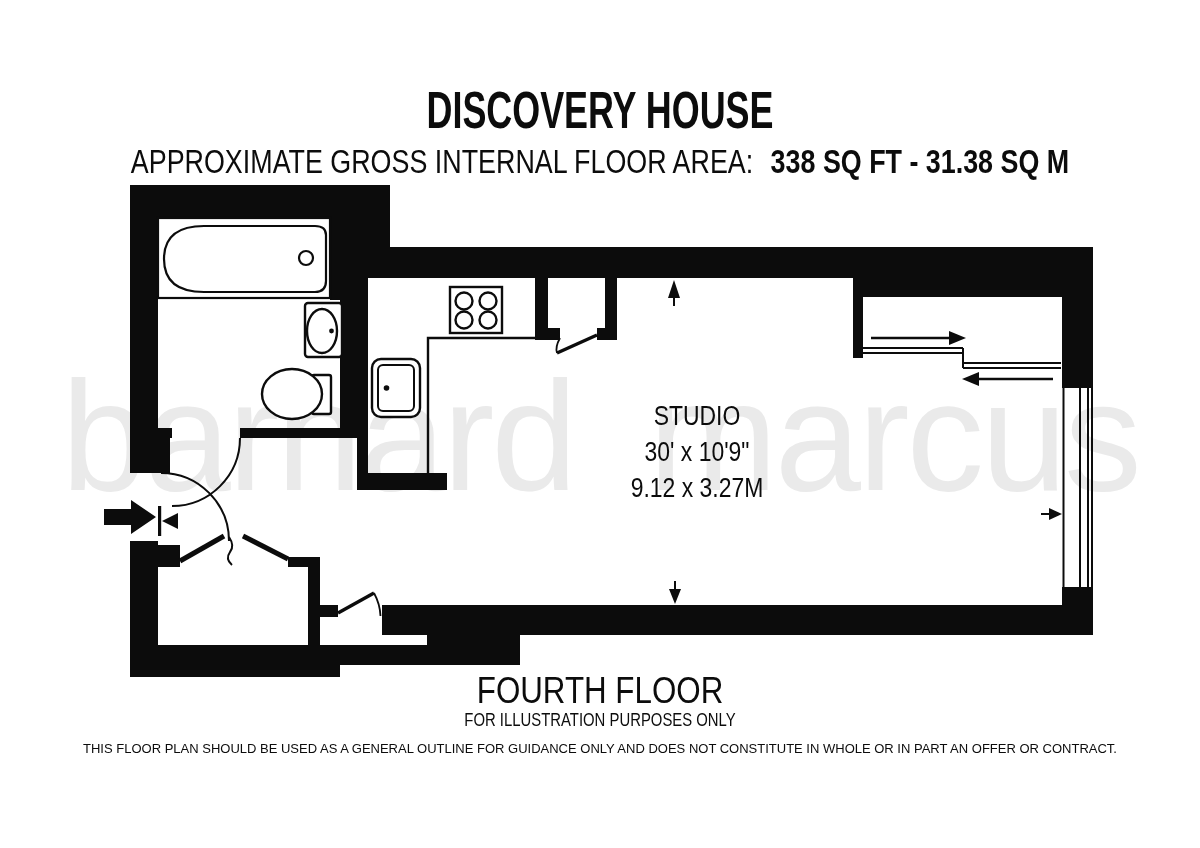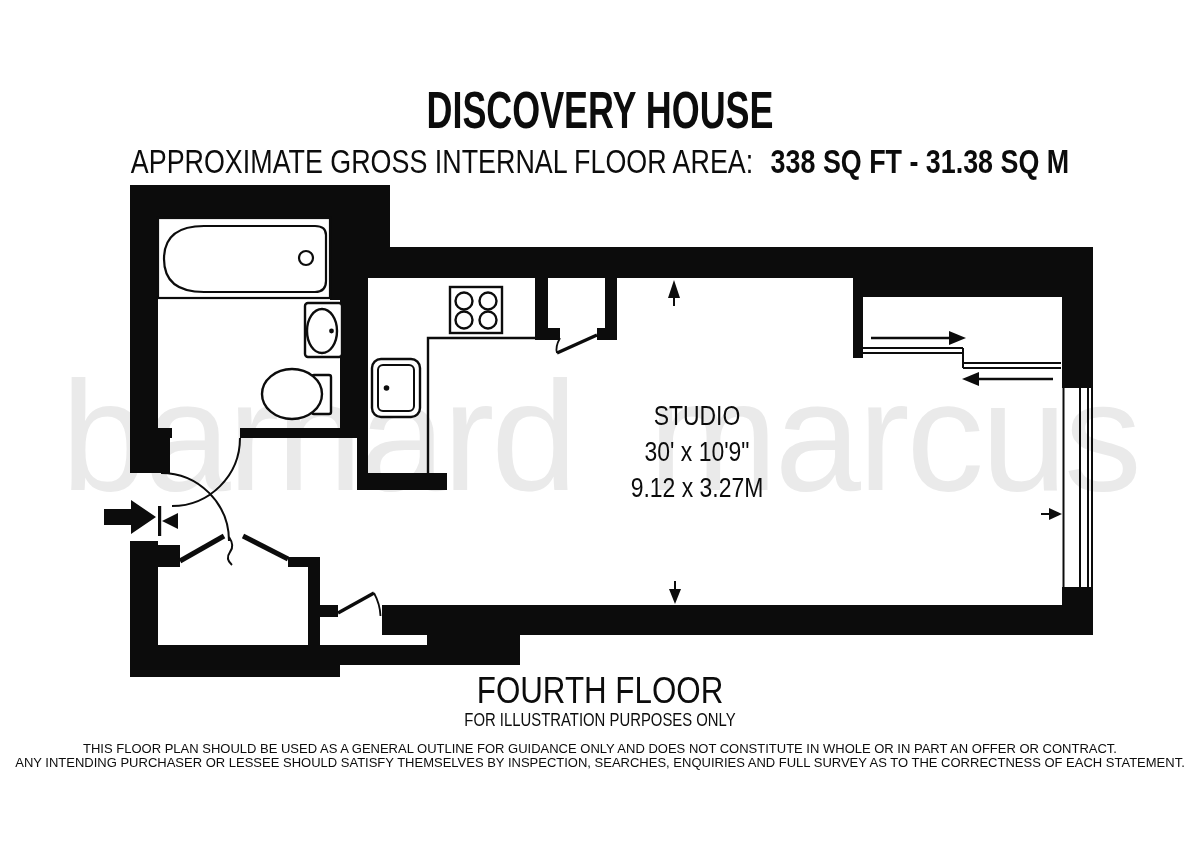--- a/index.html
+++ b/index.html
@@ -154,16 +154,15 @@
     <div>30' x 10'9"</div>
     <div>9.12 x 3.27M</div>
   </div>
 
   <div id="floor-label" class="abs txt">FOURTH FLOOR</div>
 
   <div id="note" class="abs txt">FOR ILLUSTRATION PURPOSES ONLY</div>
 
   <div id="disclaimer" class="abs txt">
     <div>THIS FLOOR PLAN SHOULD BE USED AS A GENERAL OUTLINE FOR GUIDANCE ONLY AND DOES NOT CONSTITUTE IN WHOLE OR IN PART AN OFFER OR CONTRACT.</div>
-    <div>ANY INTENDING PURCHASER OR LESSEE SHOULD SATISFY THEMSELVES BY INSPECTION, SEARCHES, ENQUIRIES AND FULL SURVEY AS TO THE CORRECTNESS OF EACH STATEMENT.</div>
   </div>
 
 </div>
 
 </body></html>

